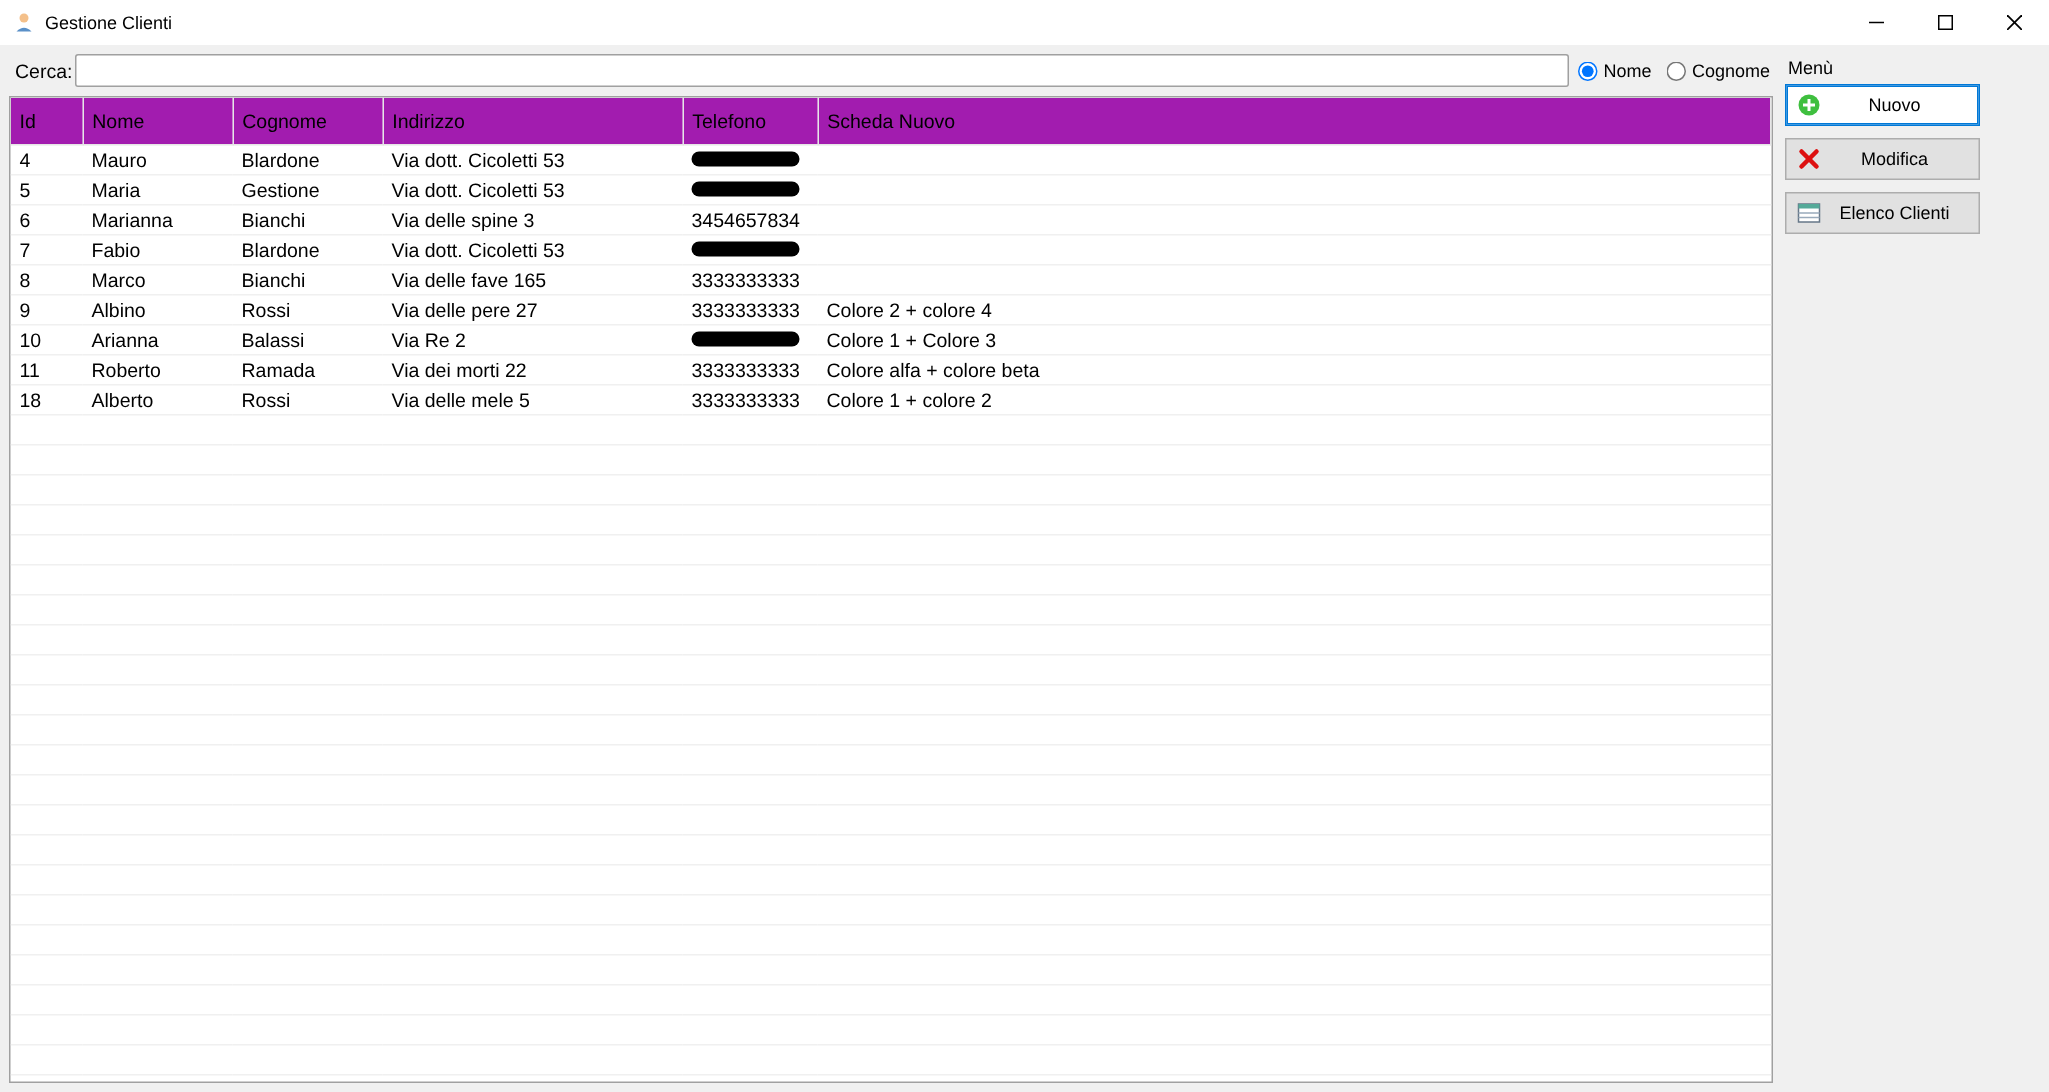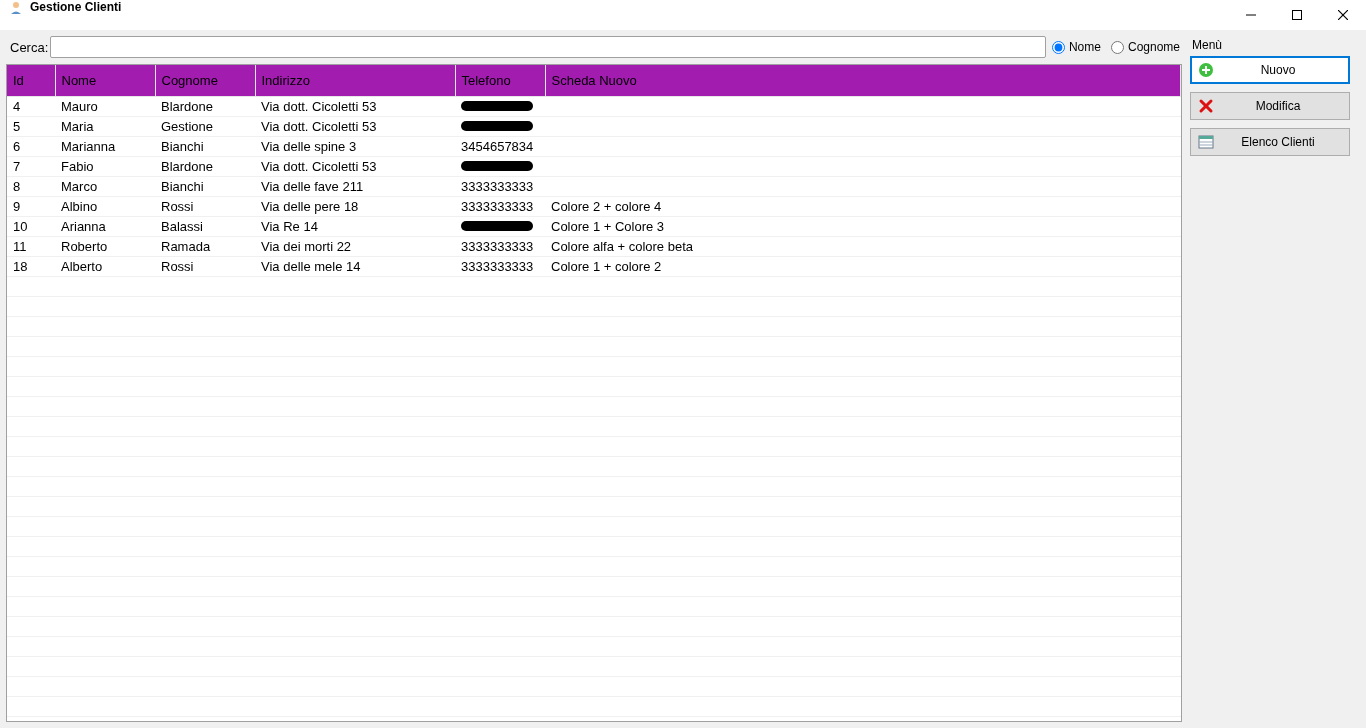--- a/index.html
+++ b/index.html
@@ -8,24 +8,23 @@
     width: 1366px; height: 728px;
     font-family: 'Segoe UI', Tahoma, sans-serif;
     font-size: 12px;
     background: #fff;
     color: #000;
     overflow: hidden;
   }
   .titlebar {
     height: 30px;
     display: flex;
-    align-items: flex-start;
+    align-items: center;
     padding-left: 8px;
     background: #fff;
-    font-weight: bold;
   }
   .titlebar .app-icon {
     width: 16px; height: 16px;
     margin-right: 6px;
     display: inline-flex; align-items: center; justify-content: center;
   }
   .titlebar .title { font-size: 12px; }
   .win-controls {
     margin-left: auto;
     display: flex;
@@ -129,21 +128,21 @@
     width: 170px;
     flex: 0 0 170px;
     padding-top: 2px;
   }
   .menu-label {
     font-size: 12px;
     padding-left: 2px;
     margin-bottom: 4px;
   }
   .menu-btn {
-    width: 160px;
+    width: 130px;
     height: 28px;
     margin: 0 0 8px 0;
     background: #e1e1e1;
     border: 1px solid #adadad;
     display: flex;
     align-items: center;
     font-size: 12px;
     padding: 0 8px 0 6px;
     cursor: pointer;
     gap: 0;
@@ -264,53 +263,53 @@
               <td>Fabio</td>
               <td>Blardone</td>
               <td>Via dott. Cicoletti 53</td>
               <td><span class="redact"></span></td>
               <td></td>
             </tr>
             <tr>
               <td>8</td>
               <td>Marco</td>
               <td>Bianchi</td>
-              <td>Via delle fave 211</td>
+              <td>Via delle fave 165</td>
               <td>3333333333</td>
               <td></td>
             </tr>
             <tr>
               <td>9</td>
               <td>Albino</td>
               <td>Rossi</td>
-              <td>Via delle pere 18</td>
+              <td>Via delle pere 27</td>
               <td>3333333333</td>
               <td>Colore 2 + colore 4</td>
             </tr>
             <tr>
               <td>10</td>
               <td>Arianna</td>
               <td>Balassi</td>
-              <td>Via Re 14</td>
+              <td>Via Re 2</td>
               <td><span class="redact"></span></td>
               <td>Colore 1 + Colore 3</td>
             </tr>
             <tr>
               <td>11</td>
               <td>Roberto</td>
               <td>Ramada</td>
               <td>Via dei morti 22</td>
               <td>3333333333</td>
               <td>Colore alfa + colore beta</td>
             </tr>
             <tr>
               <td>18</td>
               <td>Alberto</td>
               <td>Rossi</td>
-              <td>Via delle mele 14</td>
+              <td>Via delle mele 5</td>
               <td>3333333333</td>
               <td>Colore 1 + colore 2</td>
             </tr>
             <tr>
               <td>&nbsp;</td>
               <td>&nbsp;</td>
               <td>&nbsp;</td>
               <td>&nbsp;</td>
               <td>&nbsp;</td>
               <td>&nbsp;</td>

